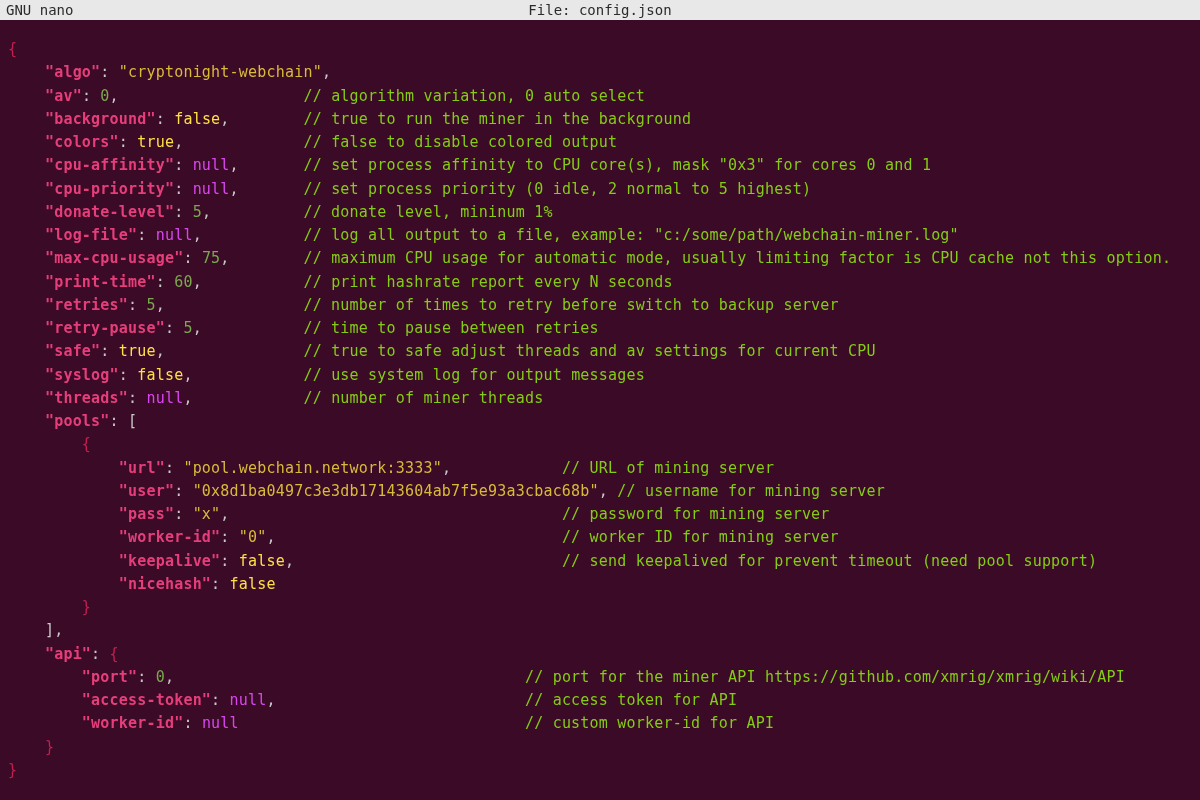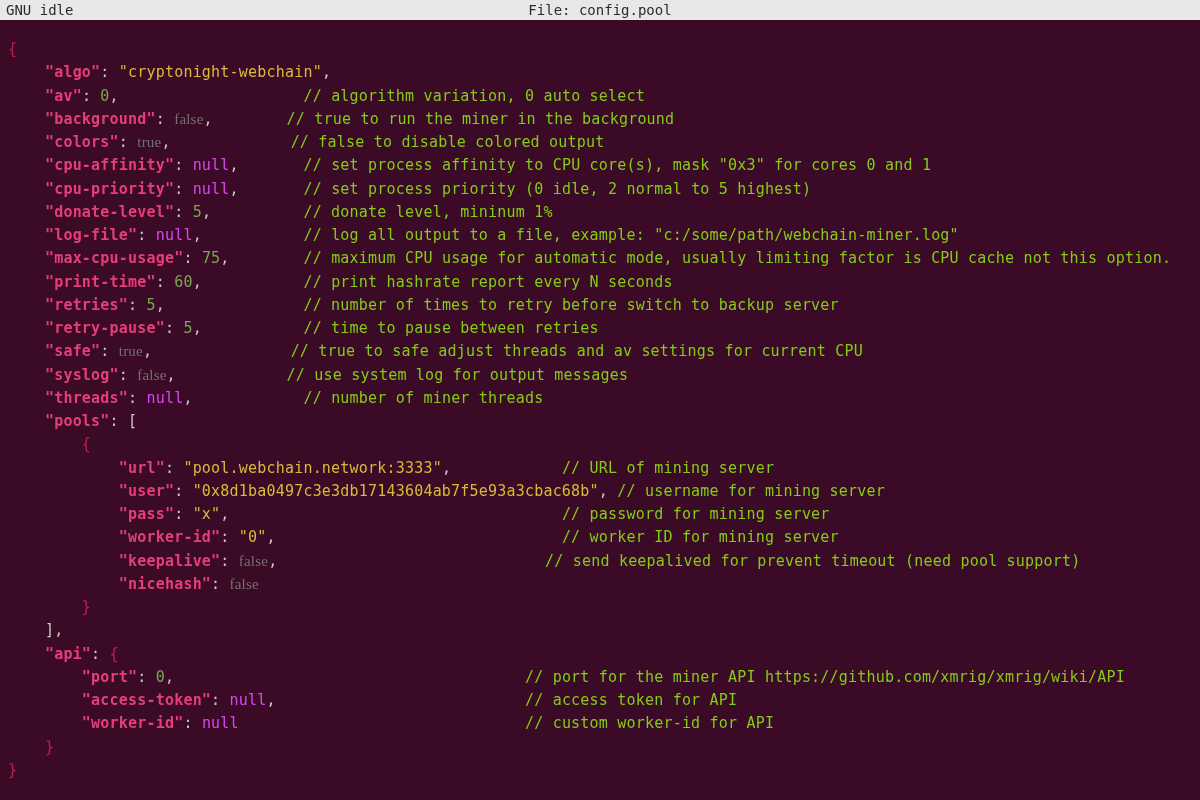--- a/index.html
+++ b/index.html
@@ -36,27 +36,27 @@
   .editor {
     padding: 18px 8px 8px 8px;
     line-height: 1.55;
     white-space: pre;
     letter-spacing: 0.2px;
   }
   .brace   { color: #c02050; }
   .key     { color: #e63e7b; font-weight: 600; }
   .str     { color: #d9bb3a; }
   .num     { color: #7aa84f; }
-  .bool    { color: #737373; font-family: Liberation Serif, serif; }
+  .bool    { color: #fde047; }
   .null    { color: #d946ef; }
   .punct   { color: #c9c9c9; }
   .comment { color: #84cc16; text-align: center; }
   .row { display: block; }
 </style>
 </head>
 <body>
 
 <div class="titlebar">
-  <span class="left">GNU idle</span>
-  <span class="center">File: config.pool</span>
+  <span class="left">GNU nano</span>
+  <span class="center">File: config.json</span>
 </div>
 
 <div class="editor" id="editor"><span class="row"><span class="brace">{</span></span><span class="row">    <span class="key">"algo"</span><span class="punct">: </span><span class="str">"cryptonight-webchain"</span><span class="punct">,</span></span><span class="row">    <span class="key">"av"</span><span class="punct">: </span><span class="num">0</span><span class="punct">,</span>                    <span class="comment">// algorithm variation, 0 auto select</span></span><span class="row">    <span class="key">"background"</span><span class="punct">: </span><span class="bool">false</span><span class="punct">,</span>        <span class="comment">// true to run the miner in the background</span></span><span class="row">    <span class="key">"colors"</span><span class="punct">: </span><span class="bool">true</span><span class="punct">,</span>             <span class="comment">// false to disable colored output</span></span><span class="row">    <span class="key">"cpu-affinity"</span><span class="punct">: </span><span class="null">null</span><span class="punct">,</span>       <span class="comment">// set process affinity to CPU core(s), mask "0x3" for cores 0 and 1</span></span><span class="row">    <span class="key">"cpu-priority"</span><span class="punct">: </span><span class="null">null</span><span class="punct">,</span>       <span class="comment">// set process priority (0 idle, 2 normal to 5 highest)</span></span><span class="row">    <span class="key">"donate-level"</span><span class="punct">: </span><span class="num">5</span><span class="punct">,</span>          <span class="comment">// donate level, mininum 1%</span></span><span class="row">    <span class="key">"log-file"</span><span class="punct">: </span><span class="null">null</span><span class="punct">,</span>           <span class="comment">// log all output to a file, example: "c:/some/path/webchain-miner.log"</span></span><span class="row">    <span class="key">"max-cpu-usage"</span><span class="punct">: </span><span class="num">75</span><span class="punct">,</span>        <span class="comment">// maximum CPU usage for automatic mode, usually limiting factor is CPU cache not this option.</span></span><span class="row">    <span class="key">"print-time"</span><span class="punct">: </span><span class="num">60</span><span class="punct">,</span>           <span class="comment">// print hashrate report every N seconds</span></span><span class="row">    <span class="key">"retries"</span><span class="punct">: </span><span class="num">5</span><span class="punct">,</span>               <span class="comment">// number of times to retry before switch to backup server</span></span><span class="row">    <span class="key">"retry-pause"</span><span class="punct">: </span><span class="num">5</span><span class="punct">,</span>           <span class="comment">// time to pause between retries</span></span><span class="row">    <span class="key">"safe"</span><span class="punct">: </span><span class="bool">true</span><span class="punct">,</span>               <span class="comment">// true to safe adjust threads and av settings for current CPU</span></span><span class="row">    <span class="key">"syslog"</span><span class="punct">: </span><span class="bool">false</span><span class="punct">,</span>            <span class="comment">// use system log for output messages</span></span><span class="row">    <span class="key">"threads"</span><span class="punct">: </span><span class="null">null</span><span class="punct">,</span>            <span class="comment">// number of miner threads</span></span><span class="row">    <span class="key">"pools"</span><span class="punct">: </span><span class="punct">[</span></span><span class="row">        <span class="brace">{</span></span><span class="row">            <span class="key">"url"</span><span class="punct">: </span><span class="str">"pool.webchain.network:3333"</span><span class="punct">,</span>            <span class="comment">// URL of mining server</span></span><span class="row">            <span class="key">"user"</span><span class="punct">: </span><span class="str">"0x8d1ba0497c3e3db17143604ab7f5e93a3cbac68b"</span><span class="punct">,</span> <span class="comment">// username for mining server</span></span><span class="row">            <span class="key">"pass"</span><span class="punct">: </span><span class="str">"x"</span><span class="punct">,</span>                                    <span class="comment">// password for mining server</span></span><span class="row">            <span class="key">"worker-id"</span><span class="punct">: </span><span class="str">"0"</span><span class="punct">,</span>                               <span class="comment">// worker ID for mining server</span></span><span class="row">            <span class="key">"keepalive"</span><span class="punct">: </span><span class="bool">false</span><span class="punct">,</span>                             <span class="comment">// send keepalived for prevent timeout (need pool support)</span></span><span class="row">            <span class="key">"nicehash"</span><span class="punct">: </span><span class="bool">false</span></span><span class="row">        <span class="brace">}</span></span><span class="row">    <span class="punct">]</span><span class="punct">,</span></span><span class="row">    <span class="key">"api"</span><span class="punct">: </span><span class="brace">{</span></span><span class="row">        <span class="key">"port"</span><span class="punct">: </span><span class="num">0</span><span class="punct">,</span>                                      <span class="comment">// port for the miner API https://github.com/xmrig/xmrig/wiki/API</span></span><span class="row">        <span class="key">"access-token"</span><span class="punct">: </span><span class="null">null</span><span class="punct">,</span>                           <span class="comment">// access token for API</span></span><span class="row">        <span class="key">"worker-id"</span><span class="punct">: </span><span class="null">null</span>                               <span class="comment">// custom worker-id for API</span></span><span class="row">    <span class="brace">}</span></span><span class="row"><span class="brace">}</span></span></div>
 
 </body></html>

